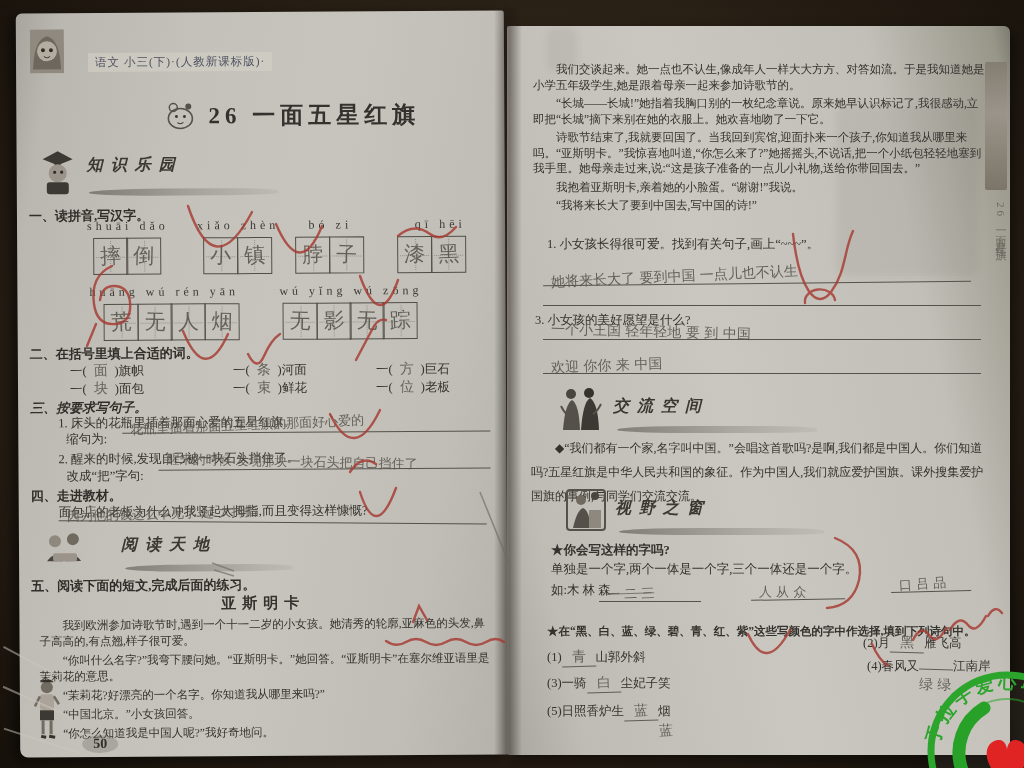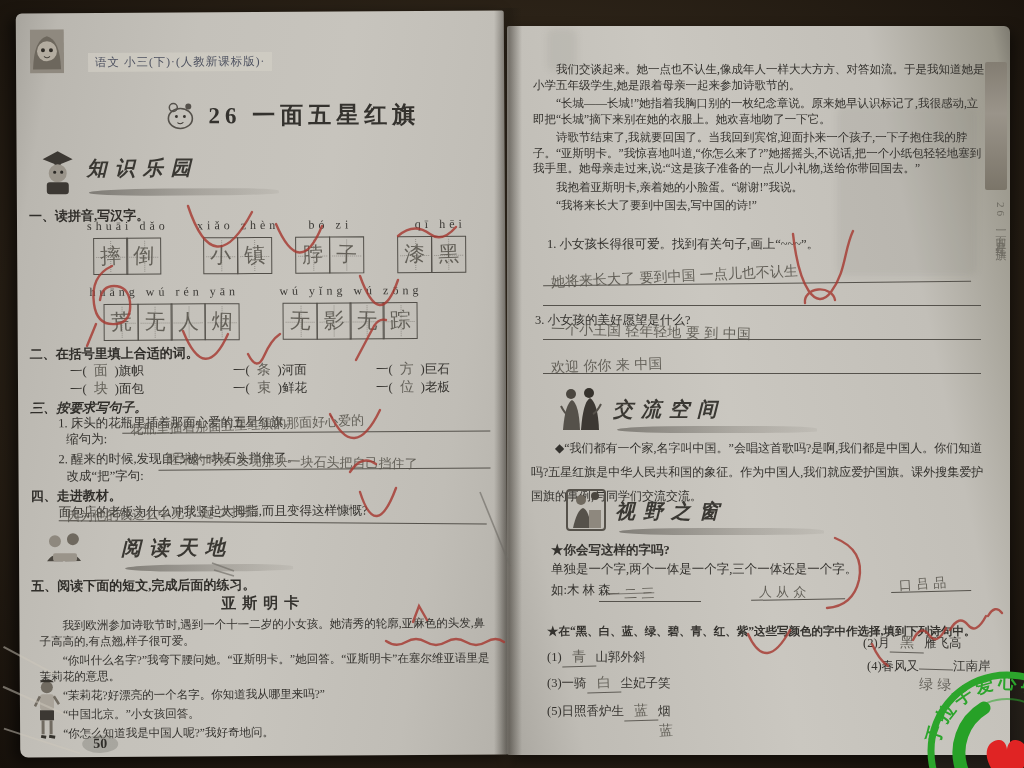--- a/index.html
+++ b/index.html
@@ -19,21 +19,21 @@
   .stackline{position:absolute;background:rgba(205,200,188,.5);height:2px;z-index:1;}
 
   .print{color:#34322e;}
   .bold{font-weight:bold;}
   .abs{position:absolute;white-space:nowrap;}
   .wrap{position:absolute;white-space:normal;}
   .hw{font-family:"DejaVu Sans",sans-serif;color:#59564e;opacity:.9;}
   .tilt1{display:inline-block;transform:rotate(-2deg);}
   .tilt2{display:inline-block;transform:rotate(1.5deg);}
   .headerbar{background:rgba(212,208,198,.6);color:#4e5260;font-size:11.5px;padding:2px 7px;letter-spacing:1px;}
-  .sect-title{font-weight:bold;font-size:20px;letter-spacing:8px;color:#3a3833;font-style:italic;}
+  .sect-title{font-weight:bold;font-size:16px;letter-spacing:8px;color:#3a3833;font-style:italic;}
   .brush{position:absolute;height:7px;
        border-radius:60% 40% 50% 50%/80% 60% 40% 70%;
        background:linear-gradient(90deg,rgba(75,72,66,.55),rgba(110,106,99,.32) 60%,rgba(122,118,110,.1));}
   .prompt{font-weight:bold;font-size:13px;color:#302e2a;}
   .body-txt{font-size:12.5px;color:#34322e;}
 
   .pygroup{position:absolute;text-align:center;}
   .py{font-size:12px;color:#3c3a36;letter-spacing:4px;margin-bottom:4px;white-space:nowrap;}
   .grid{display:inline-flex;}
   .cell{width:33px;height:35px;border:1.6px solid #514e48;margin-left:-1.6px;position:relative;
@@ -282,21 +282,21 @@
 </div>
 
 <div class="page page-right">
 
   <div class="ghost" style="left:40px;top:2px;width:30px;height:44px;"></div>
   <div class="ghost" style="left:330px;top:80px;width:140px;height:170px;"></div>
 
   <div class="wrap story body-txt" style="left:26px;top:36px;width:456px;font-size:11.5px;line-height:15.5px;">
     <p>我们交谈起来。她一点也不认生,像成年人一样大大方方、对答如流。于是我知道她是小学五年级学生,她是跟着母亲一起来参加诗歌节的。</p>
     <p>“长城——长城!”她指着我胸口别的一枚纪念章说。原来她早认识标记了,我很感动,立即把“长城”摘下来别在她的衣服上。她欢喜地吻了一下它。</p>
-    <p>诗歌节结束了,我就要回国了。当我回到宾馆,迎面扑来一个孩子,一下子抱住我的脖子。“亚斯明卡。”我惊喜地叫道,“你怎么来了?”她摇摇头,不说话,把一个小纸包轻轻地塞到我手里。她母亲走过来,说:“这是孩子准备的一点儿小礼物,送给你带回国去。”</p>
+    <p>诗歌节结束了,我就要回国了。当我回到宾馆,迎面扑来一个孩子,你知道我从哪里来吗。“亚斯明卡。”我惊喜地叫道,“你怎么来了?”她摇摇头,不说话,把一个小纸包轻轻地塞到我手里。她母亲走过来,说:“这是孩子准备的一点儿小礼物,送给你带回国去。”</p>
     <p>我抱着亚斯明卡,亲着她的小脸蛋。“谢谢!”我说。</p>
     <p>“我将来长大了要到中国去,写中国的诗!”</p>
   </div>
 
   <div class="abs body-txt" style="left:40px;top:210px;">
     <span>1. 小女孩长得很可爱。找到有关句子,画上“~~~”。</span>
   </div>
   <div class="ansline" style="left:36px;top:240px;width:428px;height:17px;transform:rotate(-.6deg);">
     <span class="hw tilt1" style="font-size:14px;">她将来长大了 要到中国 一点儿也不认生</span>
   </div>

